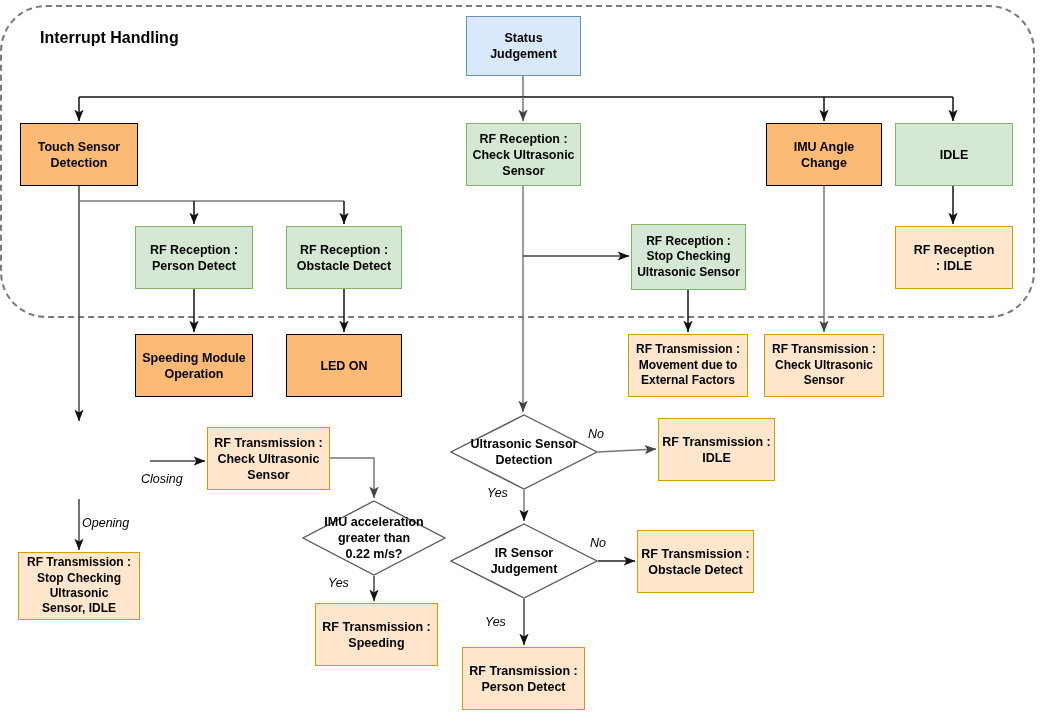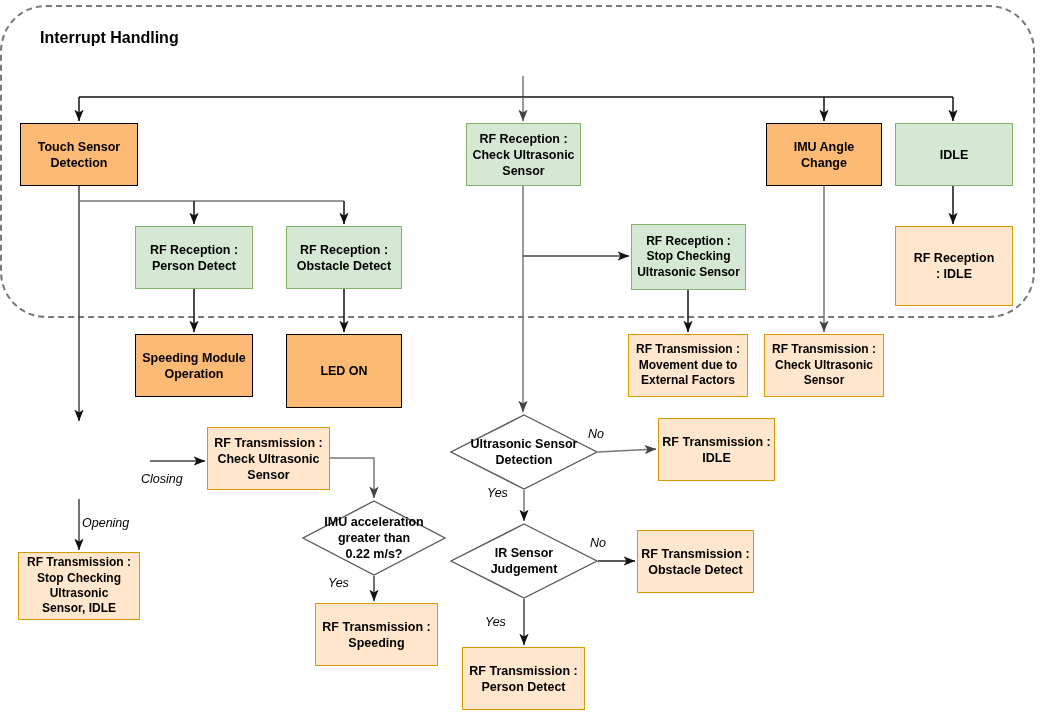--- a/index.html
+++ b/index.html
@@ -144,20 +144,22 @@
       <path d="M374,576 L374,601" stroke="#444" marker-end="url(#ahk)"></path>
 
       <path d="M598,452 L656,449" stroke="#777" marker-end="url(#ah)"></path>
       <path d="M524,490 L524,521" stroke="#777" marker-end="url(#ahk)"></path>
 
       <path d="M598,561 L635,561" stroke="#222" marker-end="url(#ahk)"></path>
       <path d="M524,599 L524,645" stroke="#444" marker-end="url(#ahk)"></path>
     </g>
   </svg>
 
+  <div class="node box blue" style="left:466px; top:16px; width:115px; height:60px;">Status
+Judgement</div>
 
   <div class="node box" style="left:20px; top:123px; width:118px; height:63px;">Touch Sensor
 Detection</div>
 
   <div class="node box green" style="left:466px; top:123px; width:115px; height:63px;">RF Reception :
 Check Ultrasonic
 Sensor</div>
 
   <div class="node box" style="left:766px; top:123px; width:116px; height:63px;">IMU Angle
 Change</div>
@@ -167,27 +169,27 @@
   <div class="node box green" style="left:135px; top:226px; width:118px; height:63px;">RF Reception :
 Person Detect</div>
 
   <div class="node box green" style="left:286px; top:226px; width:116px; height:63px;">RF Reception :
 Obstacle Detect</div>
 
   <div class="node box green" style="left:631px; top:224px; width:115px; height:66px; font-size:12px;">RF Reception :
 Stop Checking
 Ultrasonic Sensor</div>
 
-  <div class="node box orange" style="left:895px; top:226px; width:118px; height:80px;">RF Reception
+  <div class="node box orange" style="left:895px; top:226px; width:118px; height:63px;">RF Reception
 : IDLE</div>
 
   <div class="node box" style="left:135px; top:334px; width:118px; height:63px;">Speeding Module
 Operation</div>
 
-  <div class="node box" style="left:286px; top:334px; width:116px; height:74px;">LED ON</div>
+  <div class="node box" style="left:286px; top:334px; width:116px; height:63px;">LED ON</div>
 
   <div class="node box orange" style="left:628px; top:334px; width:120px; height:63px; font-size:12px;">RF Transmission :
 Movement due to
 External Factors</div>
 
   <div class="node box orange" style="left:764px; top:334px; width:120px; height:63px; font-size:12px;">RF Transmission :
 Check Ultrasonic
 Sensor</div>
 
 

